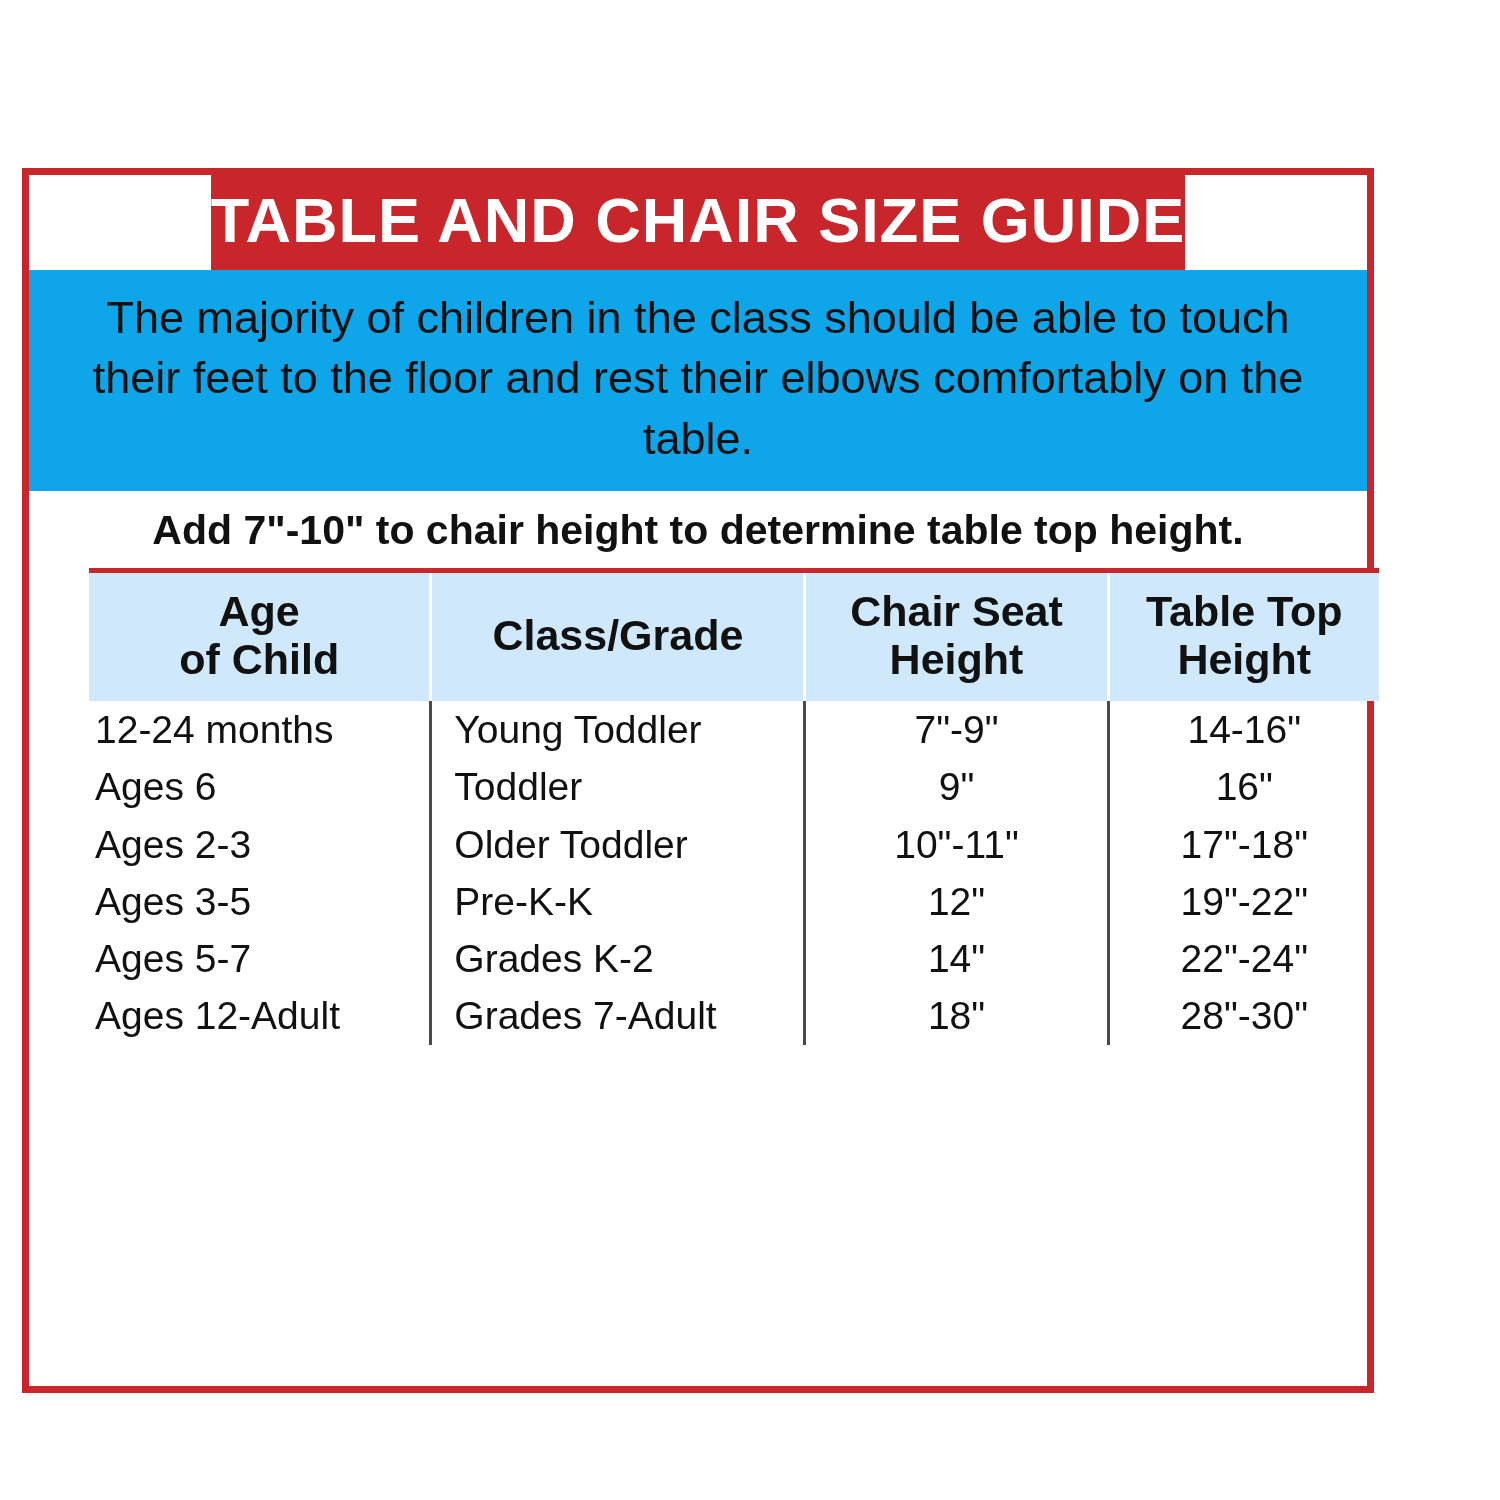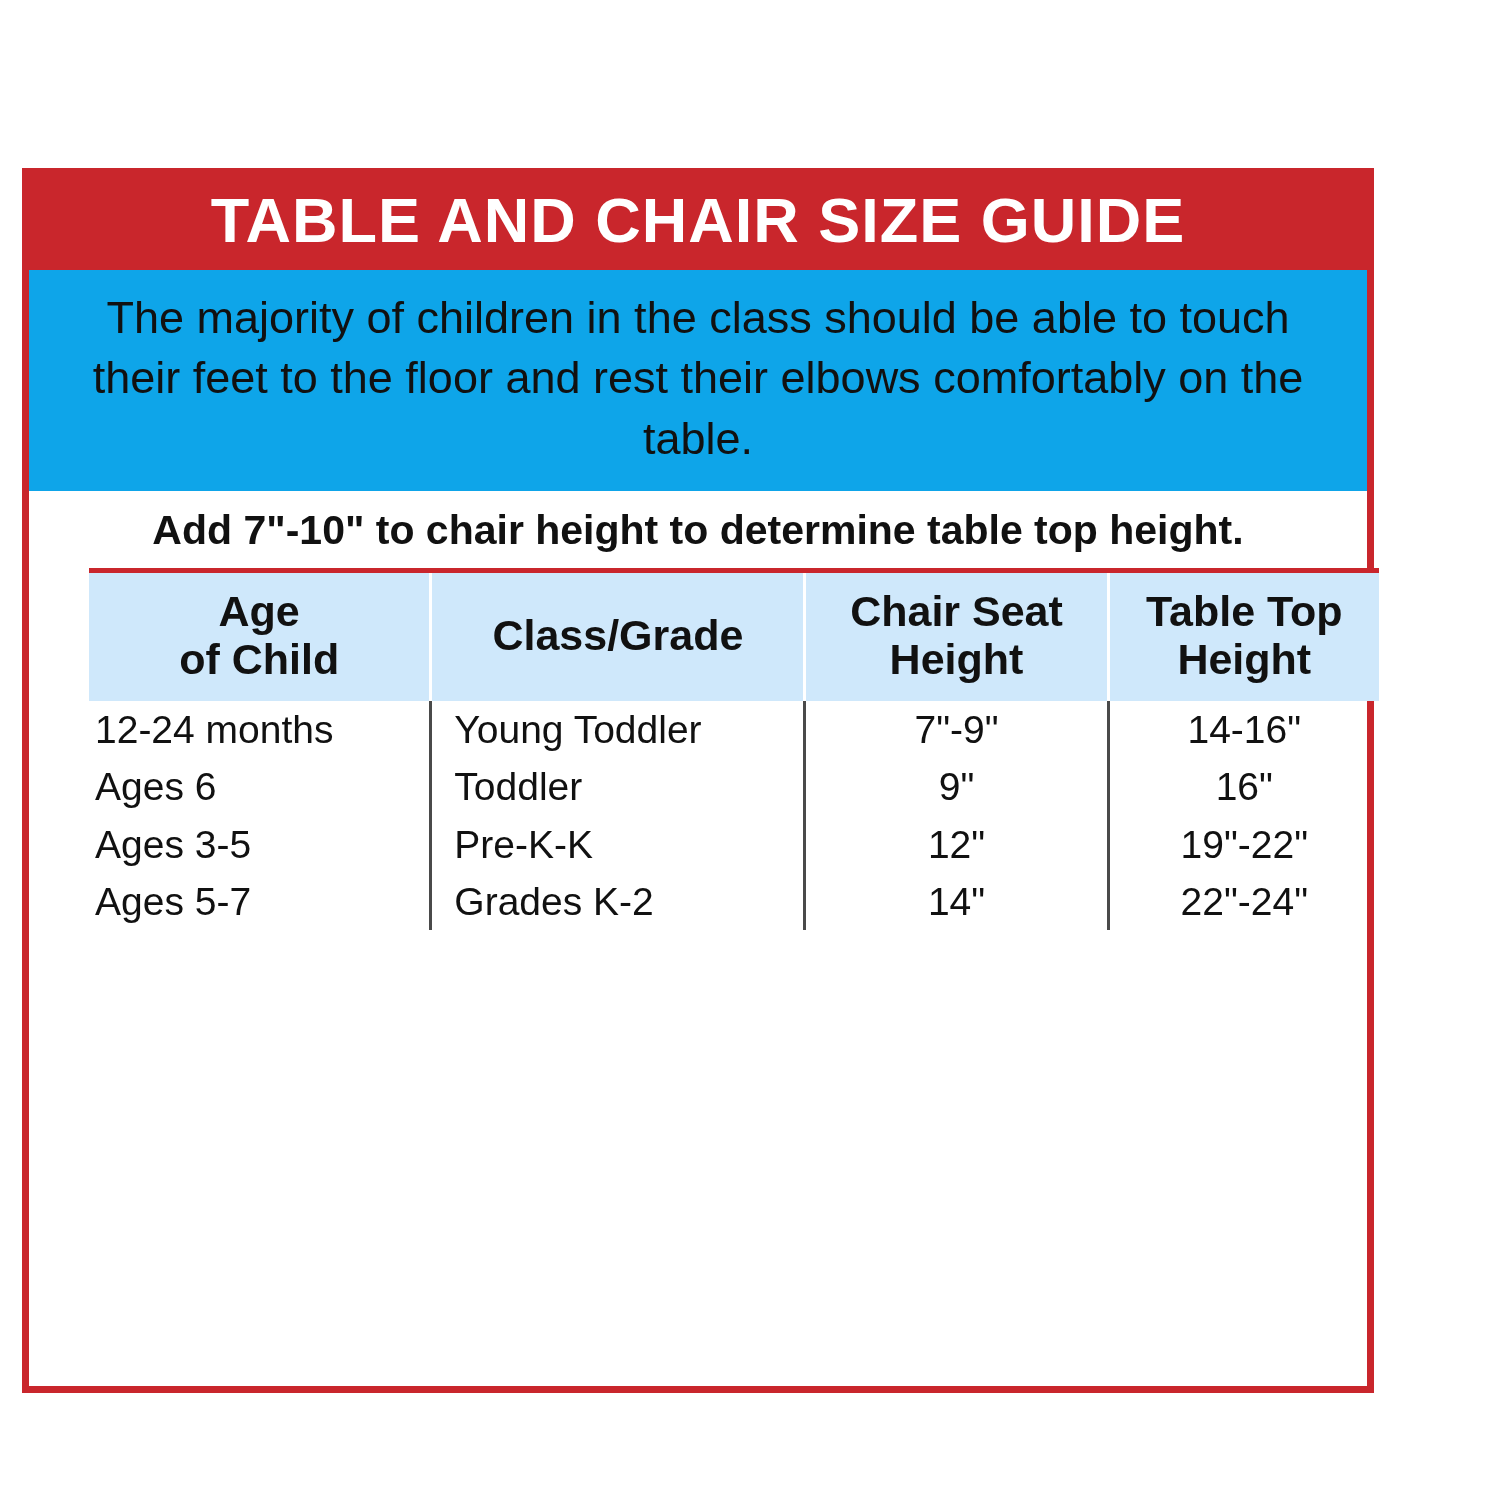--- a/index.html
+++ b/index.html
@@ -18,20 +18,21 @@
     position: absolute;
     left: 22px;
     top: 168px;
     width: 1352px;
     height: 1225px;
     box-sizing: border-box;
     border: 7px solid #c9262c;
     background: #ffffff;
     display: flex;
     flex-direction: column;
+    align-items: center;
   }
 
   
   .title-bar {
     background: #c9262c;
     color: #ffffff;
     text-align: center;
     padding: 14px 0 18px 0;
     letter-spacing: 0.5px;
   }
@@ -175,28 +176,40 @@
           <td class="col-seat">7"-9"</td>
           <td class="col-top">14-16"</td>
         </tr>
         <tr>
           <td class="col-age">Ages 6</td>
           <td class="col-class">Toddler</td>
           <td class="col-seat">9"</td>
           <td class="col-top">16"</td>
         </tr>
         <tr>
+          <td class="col-age">Ages 2-3</td>
+          <td class="col-class">Older Toddler</td>
+          <td class="col-seat">10"-11"</td>
+          <td class="col-top">17"-18"</td>
+        </tr>
+        <tr>
           <td class="col-age">Ages 3-5</td>
           <td class="col-class">Pre-K-K</td>
           <td class="col-seat">12"</td>
           <td class="col-top">19"-22"</td>
         </tr>
         <tr>
           <td class="col-age">Ages 5-7</td>
           <td class="col-class">Grades K-2</td>
           <td class="col-seat">14"</td>
           <td class="col-top">22"-24"</td>
         </tr>
+        <tr>
+          <td class="col-age">Ages 12-Adult</td>
+          <td class="col-class">Grades 7-Adult</td>
+          <td class="col-seat">18"</td>
+          <td class="col-top">28"-30"</td>
+        </tr>
       </tbody>
     </table>
   </div>
 
 </div>
 
 </body></html>

